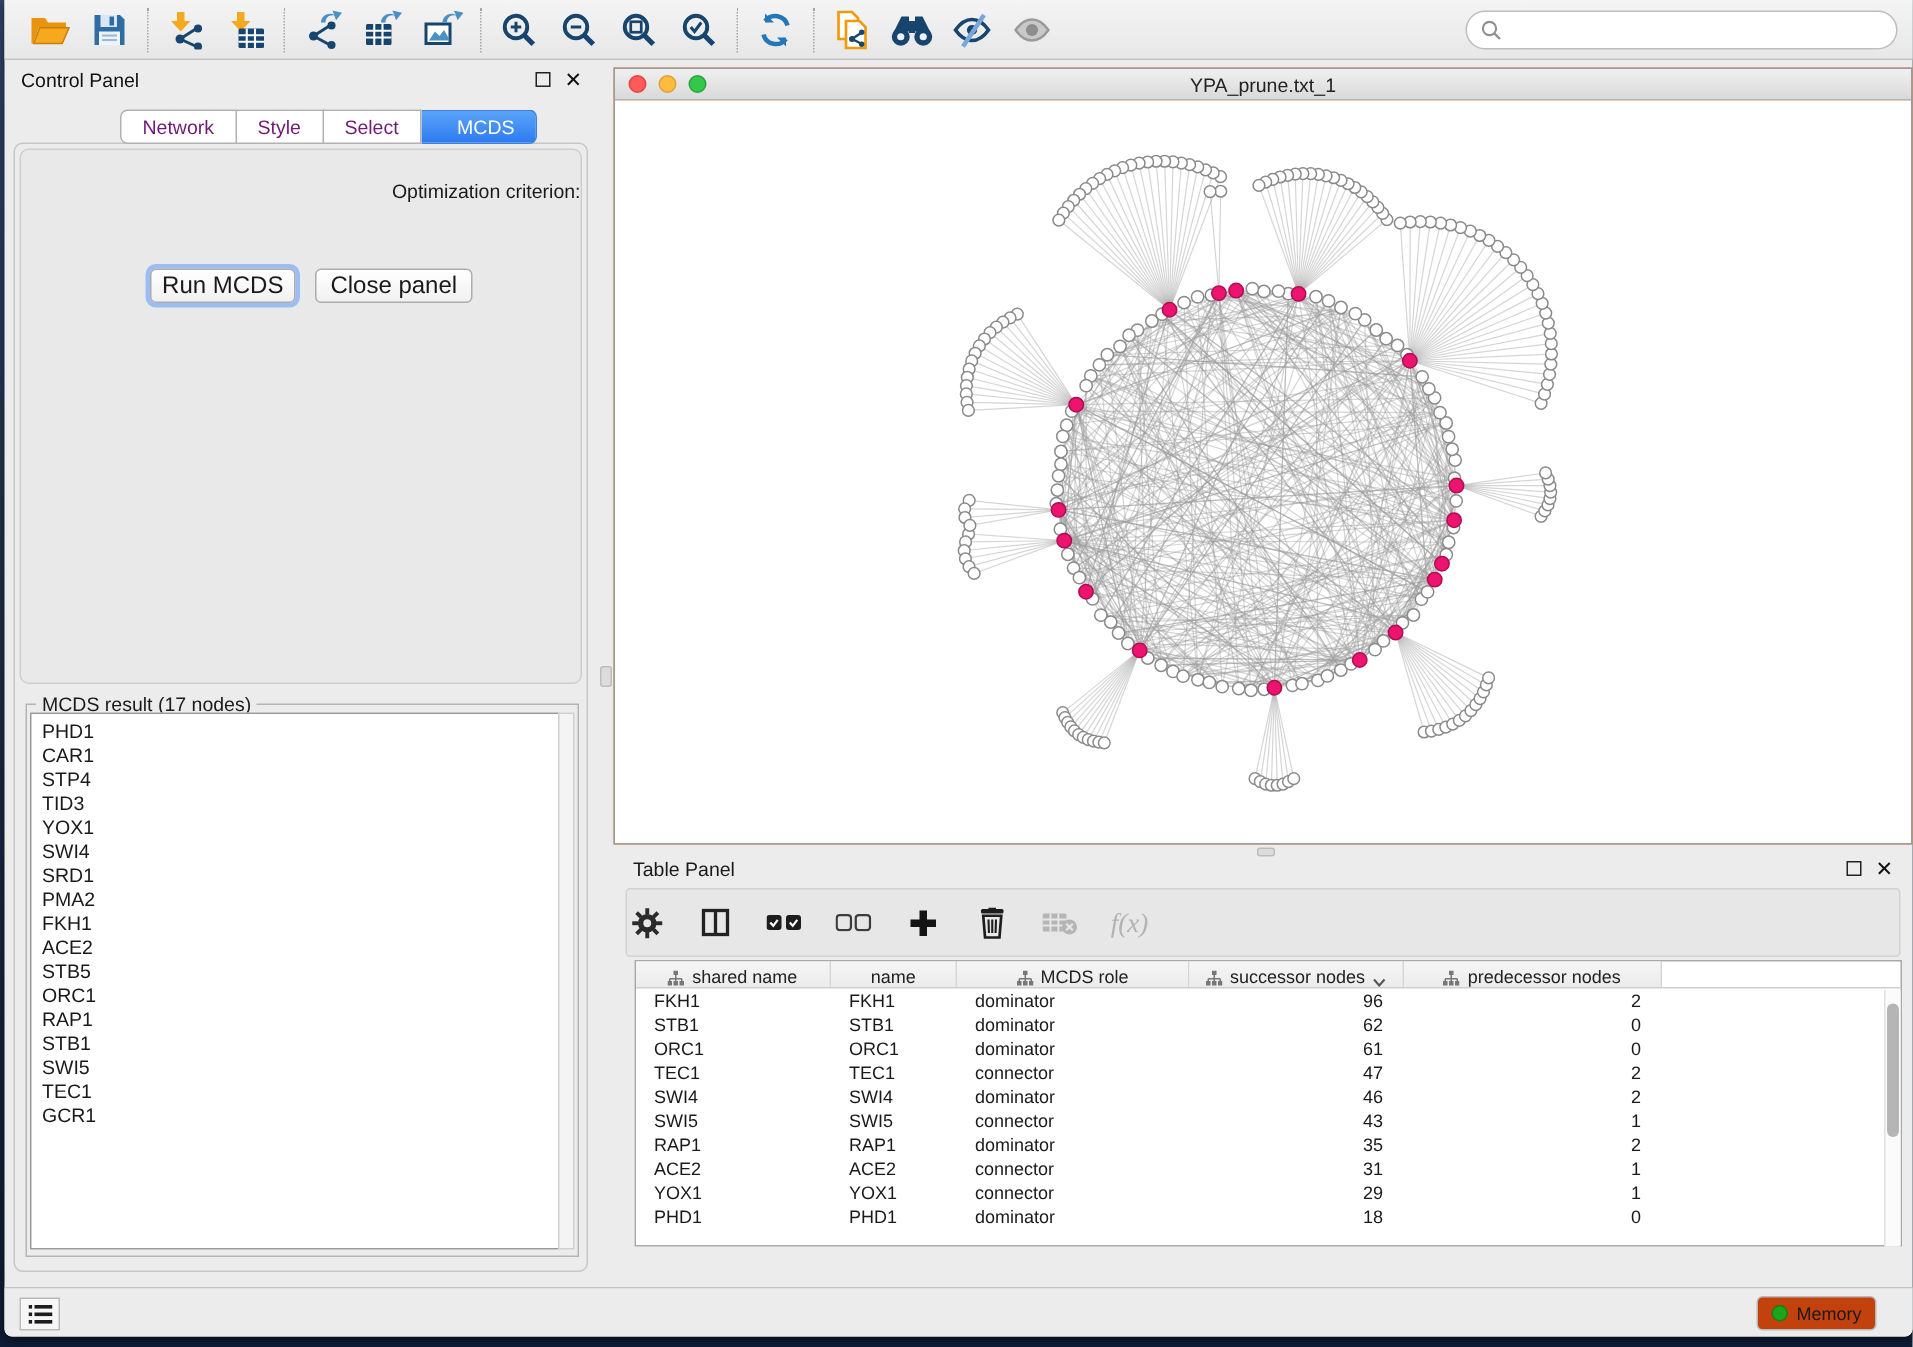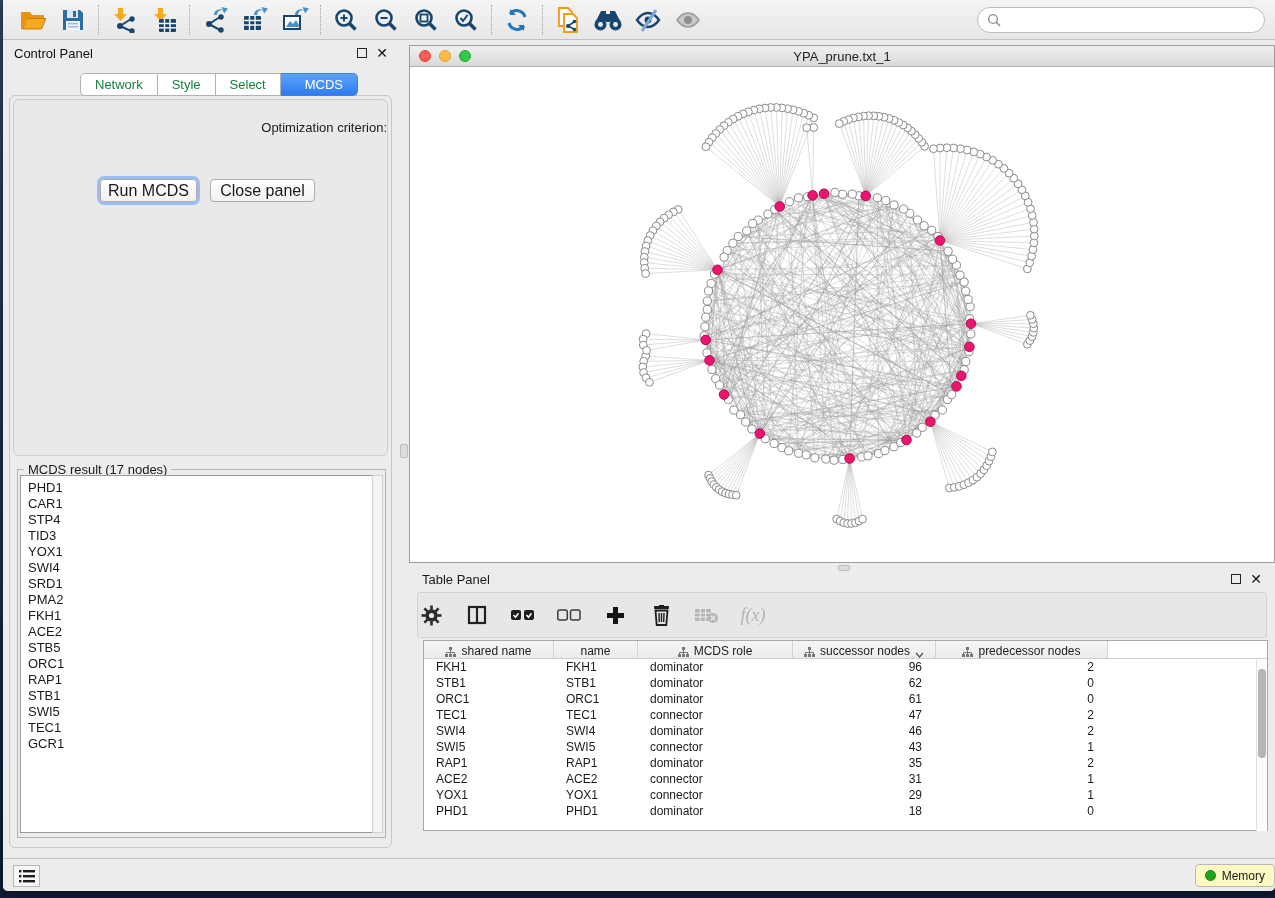--- a/index.html
+++ b/index.html
@@ -21,21 +21,21 @@
 
   
   .control-panel { position:absolute; left:0; top:40px; width:396px; height:818px; }
   .panel-title-row { height:26px; display:flex; align-items:center; padding:0 11px; font-size:13px; color:#111; }
   .win-btns { margin-left:auto; display:flex; gap:9px; align-items:center; }
   .float-glyph { width:10px; height:10px; border:1.5px solid #222; display:inline-block; }
   .close-glyph { font-size:14px; font-weight:bold; color:#111; line-height:10px; }
 
   .cp-tabs { position:absolute; left:77px; top:33px; display:flex; z-index:3; }
   .cp-tab { height:23px; padding:0 14px; background:#fff; border:1px solid #b2b2b2; border-left:none;
-            font-size:13px; display:flex; align-items:center; color:#15803d; }
+            font-size:13px; display:flex; align-items:center; color:#701a75; }
   .cp-tab:first-child { border-left:1px solid #b2b2b2; border-radius:5px 0 0 5px; }
   .cp-tab:last-child { border-radius:0 5px 5px 0; }
   .cp-tab.active { background:linear-gradient(#5ba4f9,#2d7bf0); color:#fff; border-color:#3c82e2;padding-left:24px; }
 
   .cp-body { position:absolute; left:6px; top:55px; width:383px; height:753px;
              background:#ececec; border:1px solid #c6c6c6; border-radius:6px; }
   .cp-inner { position:absolute; left:3px; top:3px; width:375px; height:357px;
               background:#e9e9e9; border:1px solid #cecece; border-radius:6px; }
   .opt-label { position:absolute; left:0; top:20px; width:100%; text-align:right; font-size:13px; }
   .dropdown { position:absolute; left:30px; top:43px; width:315px; height:23px; background:#fff;
@@ -99,21 +99,21 @@
             border-left:none; font-size:12.5px; display:flex; align-items:center; color:#111; }
   .bt-tab:first-child { border-left:1px solid #b2b2b2; border-radius:5px 0 0 5px; }
   .bt-tab:last-child { border-radius:0 5px 5px 0; }
   .bt-tab.active { background:linear-gradient(#58a2f8,#2c7af0); color:#fff; border-color:#3c82e2; }
 
   
   .status-bar { position:absolute; left:0; top:858px; width:100%; height:33px; background:#ececec;
                 border-top:1px solid #c4c4c4; border-radius:0 0 5px 5px; }
   .menu-btn { position:absolute; left:10px; top:6px; width:27px; height:22px; background:#f7f7f7;
               border:1px solid #b9b9b9; display:flex; align-items:center; justify-content:center; }
-  .memory-btn { position:absolute; right:0; top:5px; height:23px; padding:0 9px; background:#fef9c3;
+  .memory-btn { position:absolute; right:24px; top:5px; height:23px; padding:0 9px; background:#c2410c;
                 border:1px solid #b9b9b9; border-radius:4px; display:flex; align-items:center; gap:6px; font-size:12px; }
   .mem-dot { width:11px; height:11px; border-radius:50%; background:#1ca51c; border:1px solid #128312; }
 
   svg { display:block; }
 </style>
 </head>
 <body>
 
 <div class="app">
 

